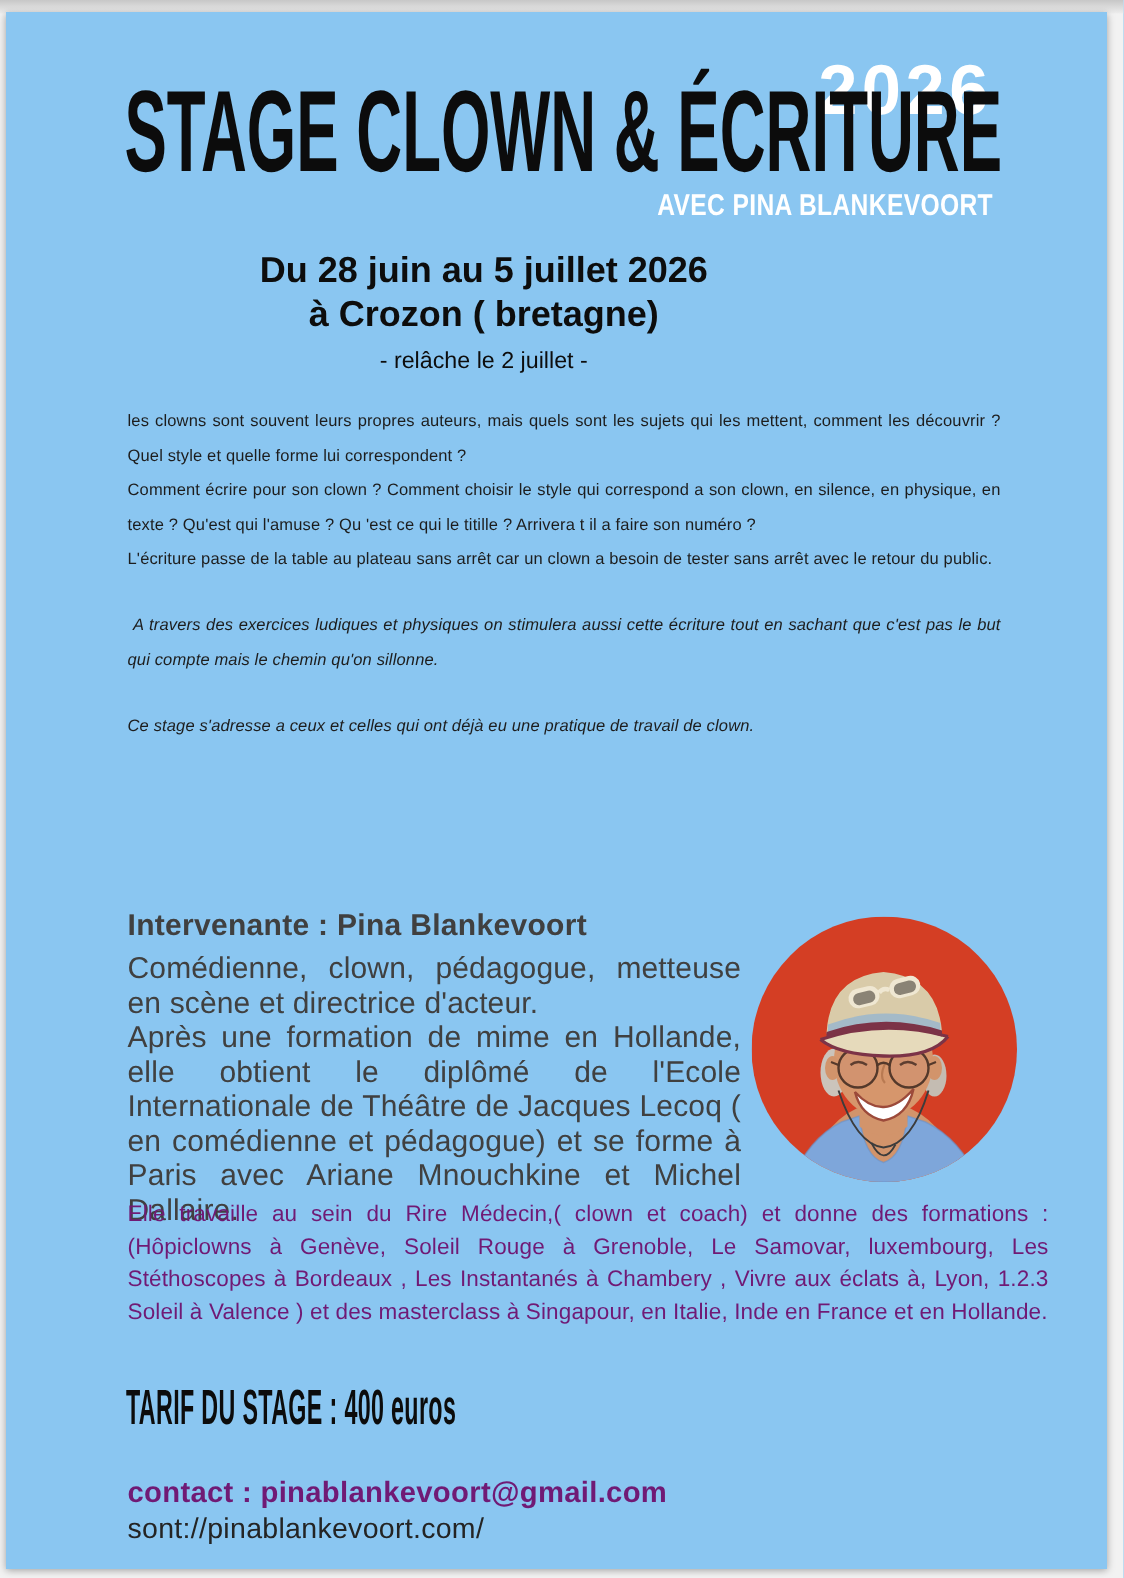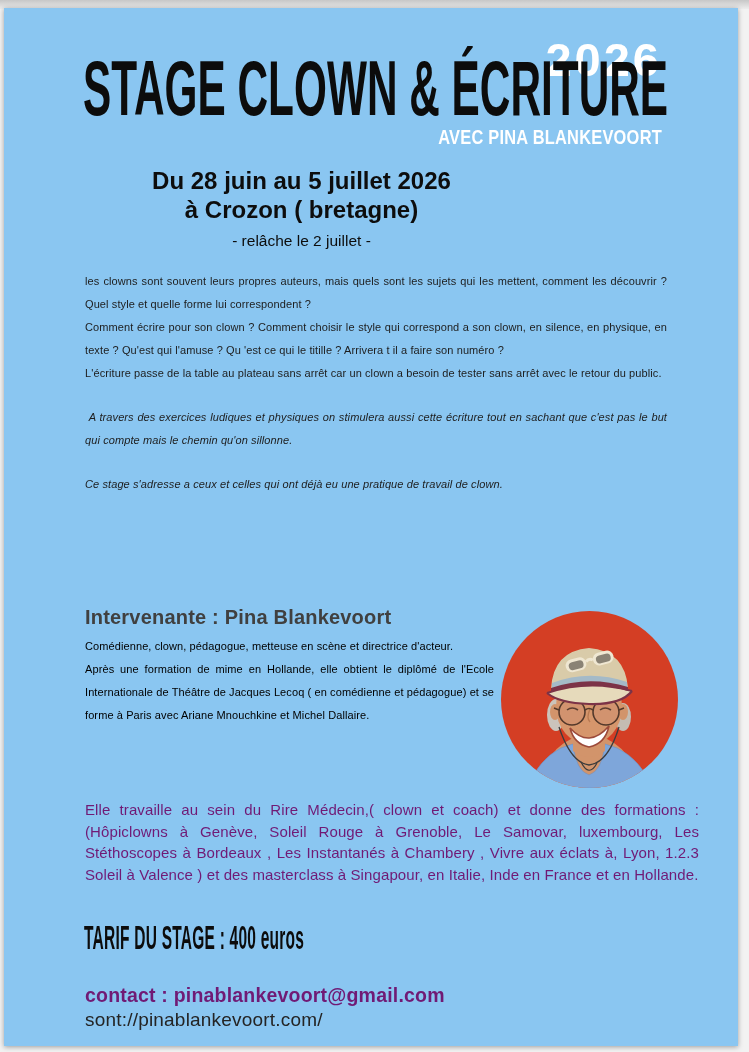--- a/index.html
+++ b/index.html
@@ -34,42 +34,42 @@
   }
   .subtitle{
     position:absolute;top:119px;right:76px;z-index:2;
     color:#ffffff;font-weight:700;font-size:20px;line-height:1;
     white-space:nowrap;letter-spacing:.3px;
     transform:scaleX(0.82);transform-origin:right top;
   }
   
   .dates{
     position:absolute;left:0;top:158px;width:595px;
-    text-align:center;color:#0d0d0d;
+    text-align:center;color:#0d0d0d;padding-left:21px;
   }
   .dates .d1,.dates .d2{font-size:24px;font-weight:700;line-height:29px;}
   .dates .d3{font-size:15.5px;font-weight:400;margin-top:8px;}
   
   .intro{
     position:absolute;left:81px;top:262px;width:582px;
     font-size:11px;line-height:23px;letter-spacing:.1px;
     color:#1d1d1d;
   }
   .intro p{margin:0;text-align:justify;}
   .intro p.sp{margin-top:21px;font-style:italic;}
   .intro p.indent::before{content:"\00a0";}
   
   .heading{
     position:absolute;left:81px;top:598px;
     font-size:20px;font-weight:700;color:#404040;letter-spacing:.2px;
   }
   .bio{
     position:absolute;left:81px;top:627px;width:409px;
-    font-size:11px;line-height:23px;letter-spacing:.1px;
-    color:#000000;text-align:justify;
+    font-size:20px;line-height:23px;letter-spacing:.1px;
+    color:#404040;text-align:justify;
   }
   .bio p{margin:0;}
   .photo-wrap{
     position:absolute;left:497px;top:603px;width:177px;height:177px;
     border-radius:50%;overflow:hidden;
   }
   .photo-wrap svg{display:block;}
   .wide-para{
     position:absolute;left:81px;top:791px;width:614px;
     font-size:15px;line-height:21.7px;letter-spacing:.1px;

